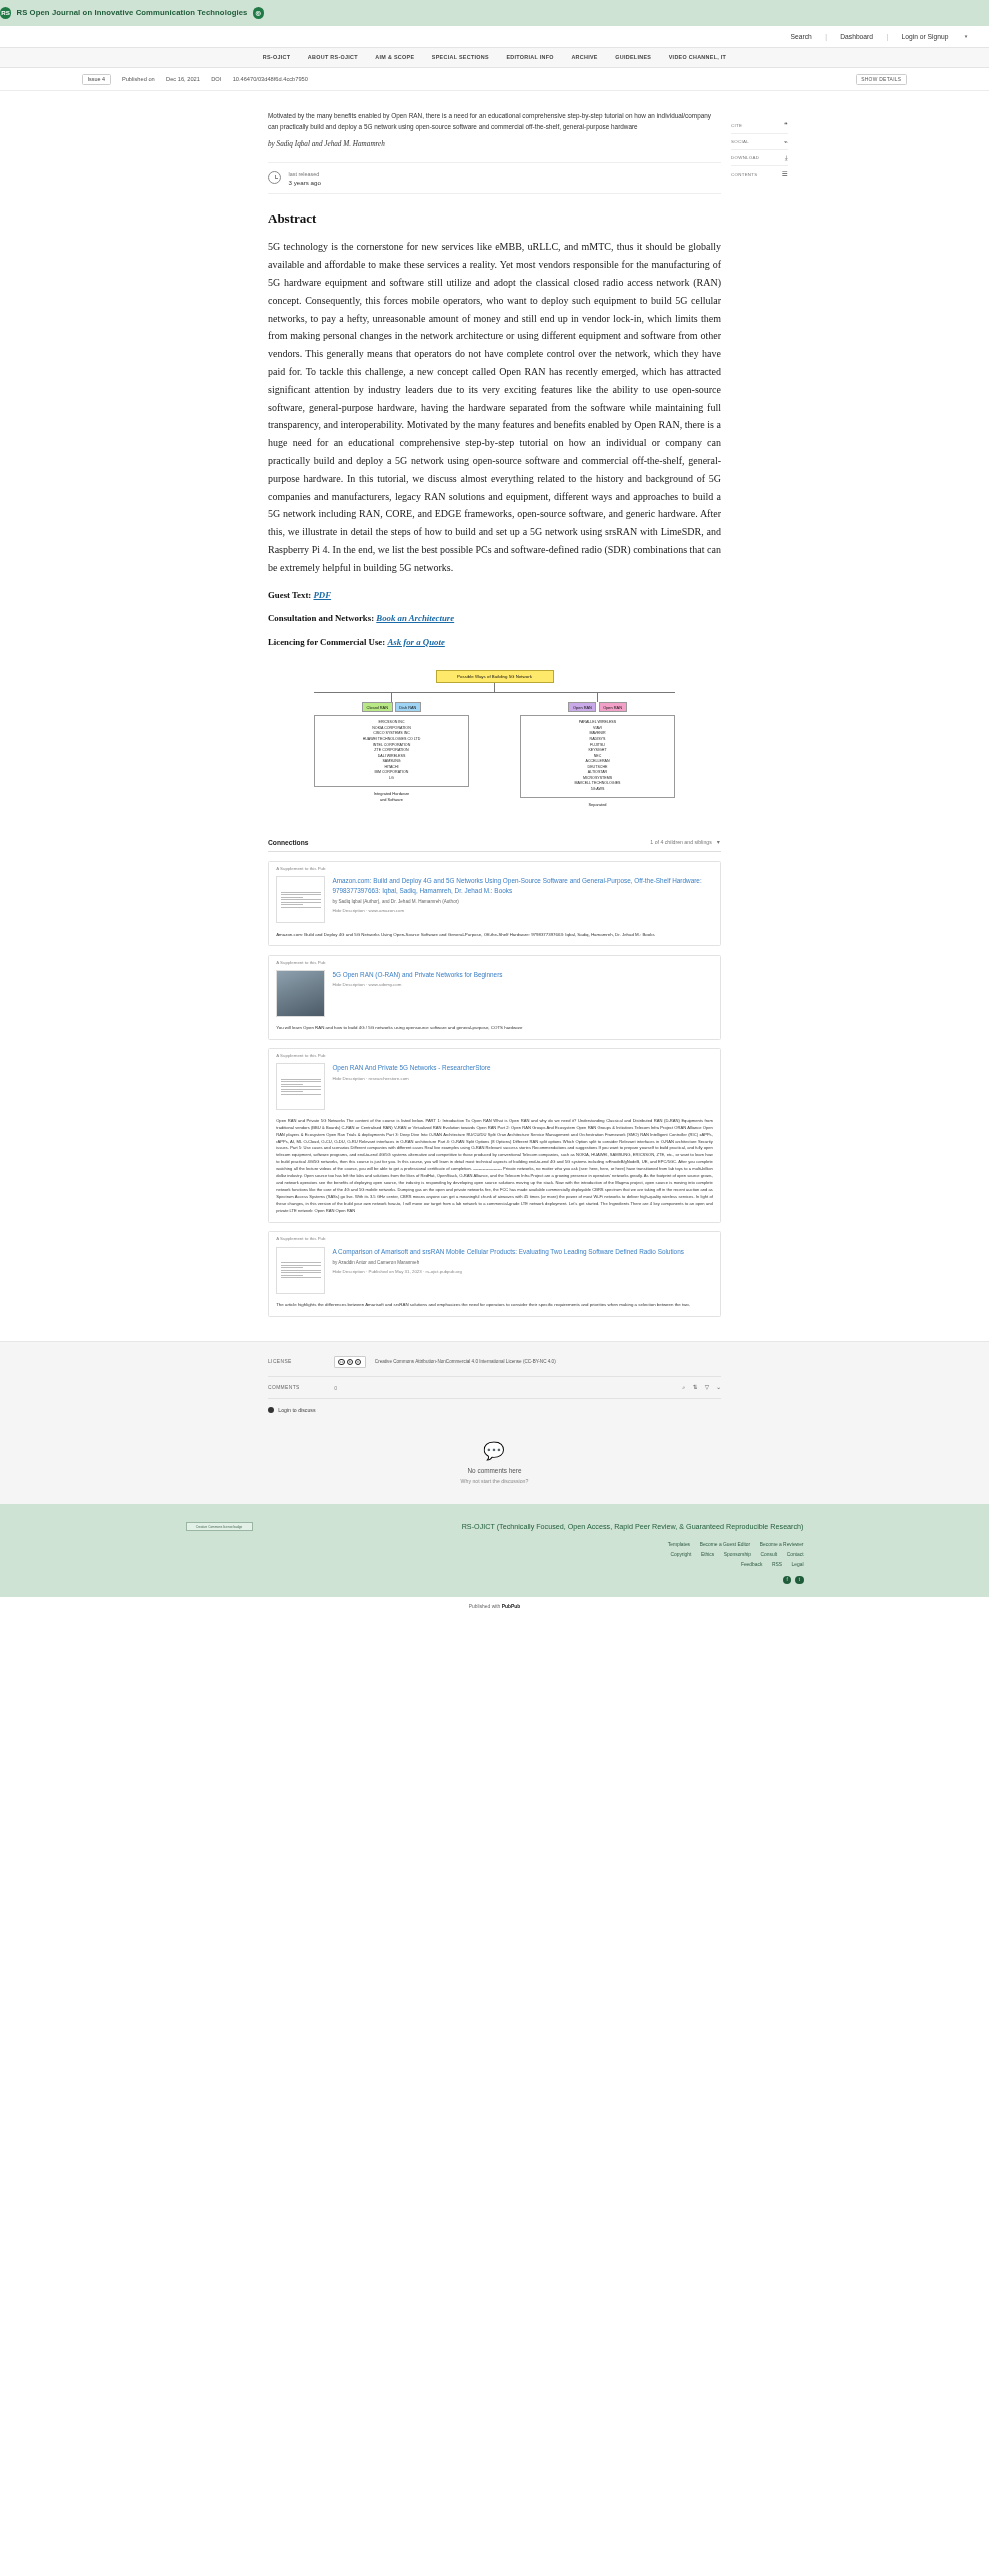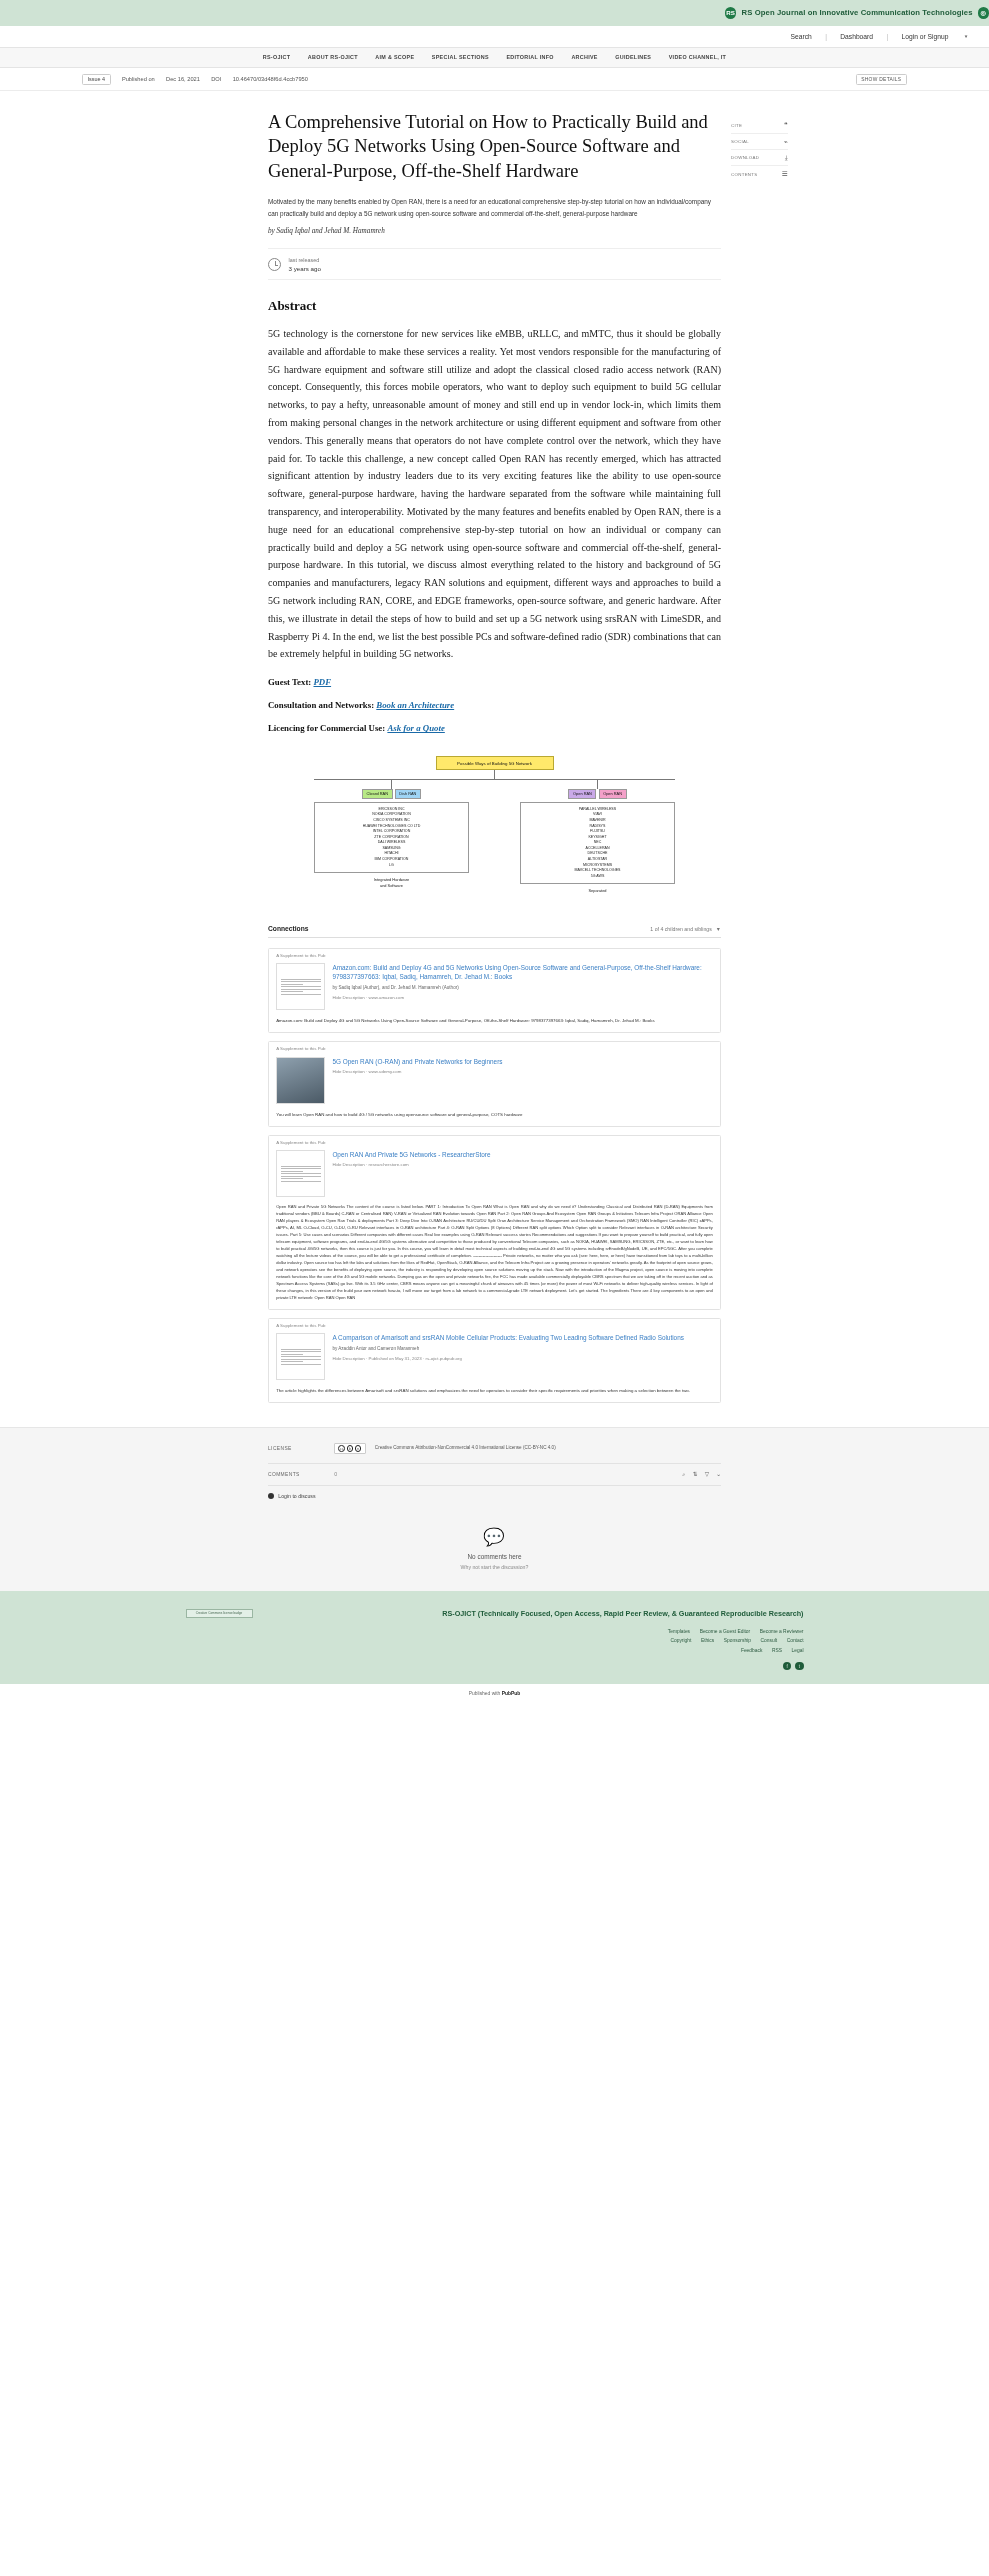--- a/index.html
+++ b/index.html
@@ -11,21 +11,21 @@
     color:#111;
   }
   .page { width:989px; position:relative; }
 
   
   .topbar {
     height:26px;
     background:#cfe3d4;
     display:flex;
     align-items:center;
-    justify-content:flex-end;
+    justify-content:flex-start;
     position:relative;
   }
   .topbar .brand {
     font-family:"Liberation Sans", sans-serif;
     font-size:7.7px;
     font-weight:bold;
     color:#1f5c3a;
     letter-spacing:0.1px;
     display:flex;
     align-items:center;
@@ -313,21 +313,21 @@
     background:#cfe3d4;padding:17.5px 0 13.4px 0;
     font-family:"Liberation Sans", sans-serif;
   }
   .footer-inner{width:618px;margin:0 auto;display:flex;justify-content:space-between;}
   .f-left{width:216px;display:flex;align-items:flex-start;gap:5.2px;}
   .f-left .ccimg{
     width:67px;height:9.3px;border:0.5px solid #9ab6a2;background:#e3f0e7;
     display:flex;align-items:center;justify-content:center;font-size:3.1px;color:#4a6a55;
   }
   .f-right{text-align:right;}
-  .f-title{font-size:7.2px;font-weight:bold;color:#1f5c3a;line-height:1.5;}
+  .f-title{font-size:7.2px;font-weight:normal;color:#1f5c3a;line-height:1.5;}
   .f-links{margin-top:7.2px;font-size:4.9px;color:#2f5c43;line-height:2;}
   .f-links span{margin-left:8.2px;cursor:pointer;}
   .f-social{margin-top:6.2px;display:flex;gap:4.1px;justify-content:flex-end;}
   .f-social i{
     width:8.2px;height:8.2px;border-radius:50%;background:#1f5c3a;color:#cfe3d4;
     font-style:normal;font-size:4.6px;display:flex;align-items:center;justify-content:center;
   }
   .poweredby{
     background:#ffffff;text-align:center;padding:7.2px 0;
     font-family:"Liberation Sans", sans-serif;font-size:4.9px;color:#666;
@@ -394,21 +394,20 @@
         <div class="item">
           <span>DOWNLOAD</span>
           <span class="gl">⤓</span>
         </div>
         <div class="item">
           <span>CONTENTS</span>
           <span class="gl">☰</span>
         </div>
       </div>
 
-      <h1 class="title">A Comprehensive Tutorial on How to Practically Build and Deploy 5G Networks Using Open-Source Software and General-Purpose, Off-the-Shelf Hardware</h1>
       <div class="lede">Motivated by the many benefits enabled by Open RAN, there is a need for an educational comprehensive step-by-step tutorial on how an individual/company can practically build and deploy a 5G network using open-source software and commercial off-the-shelf, general-purpose hardware</div>
       <div class="byline">by Sadiq Iqbal and Jehad M. Hamamreh</div>
 
       <div class="pubrow">
         <div class="clock"></div>
         <div>
           <div class="lbl">last released</div>
           <div class="val">3 years ago</div>
         </div>
       </div>

